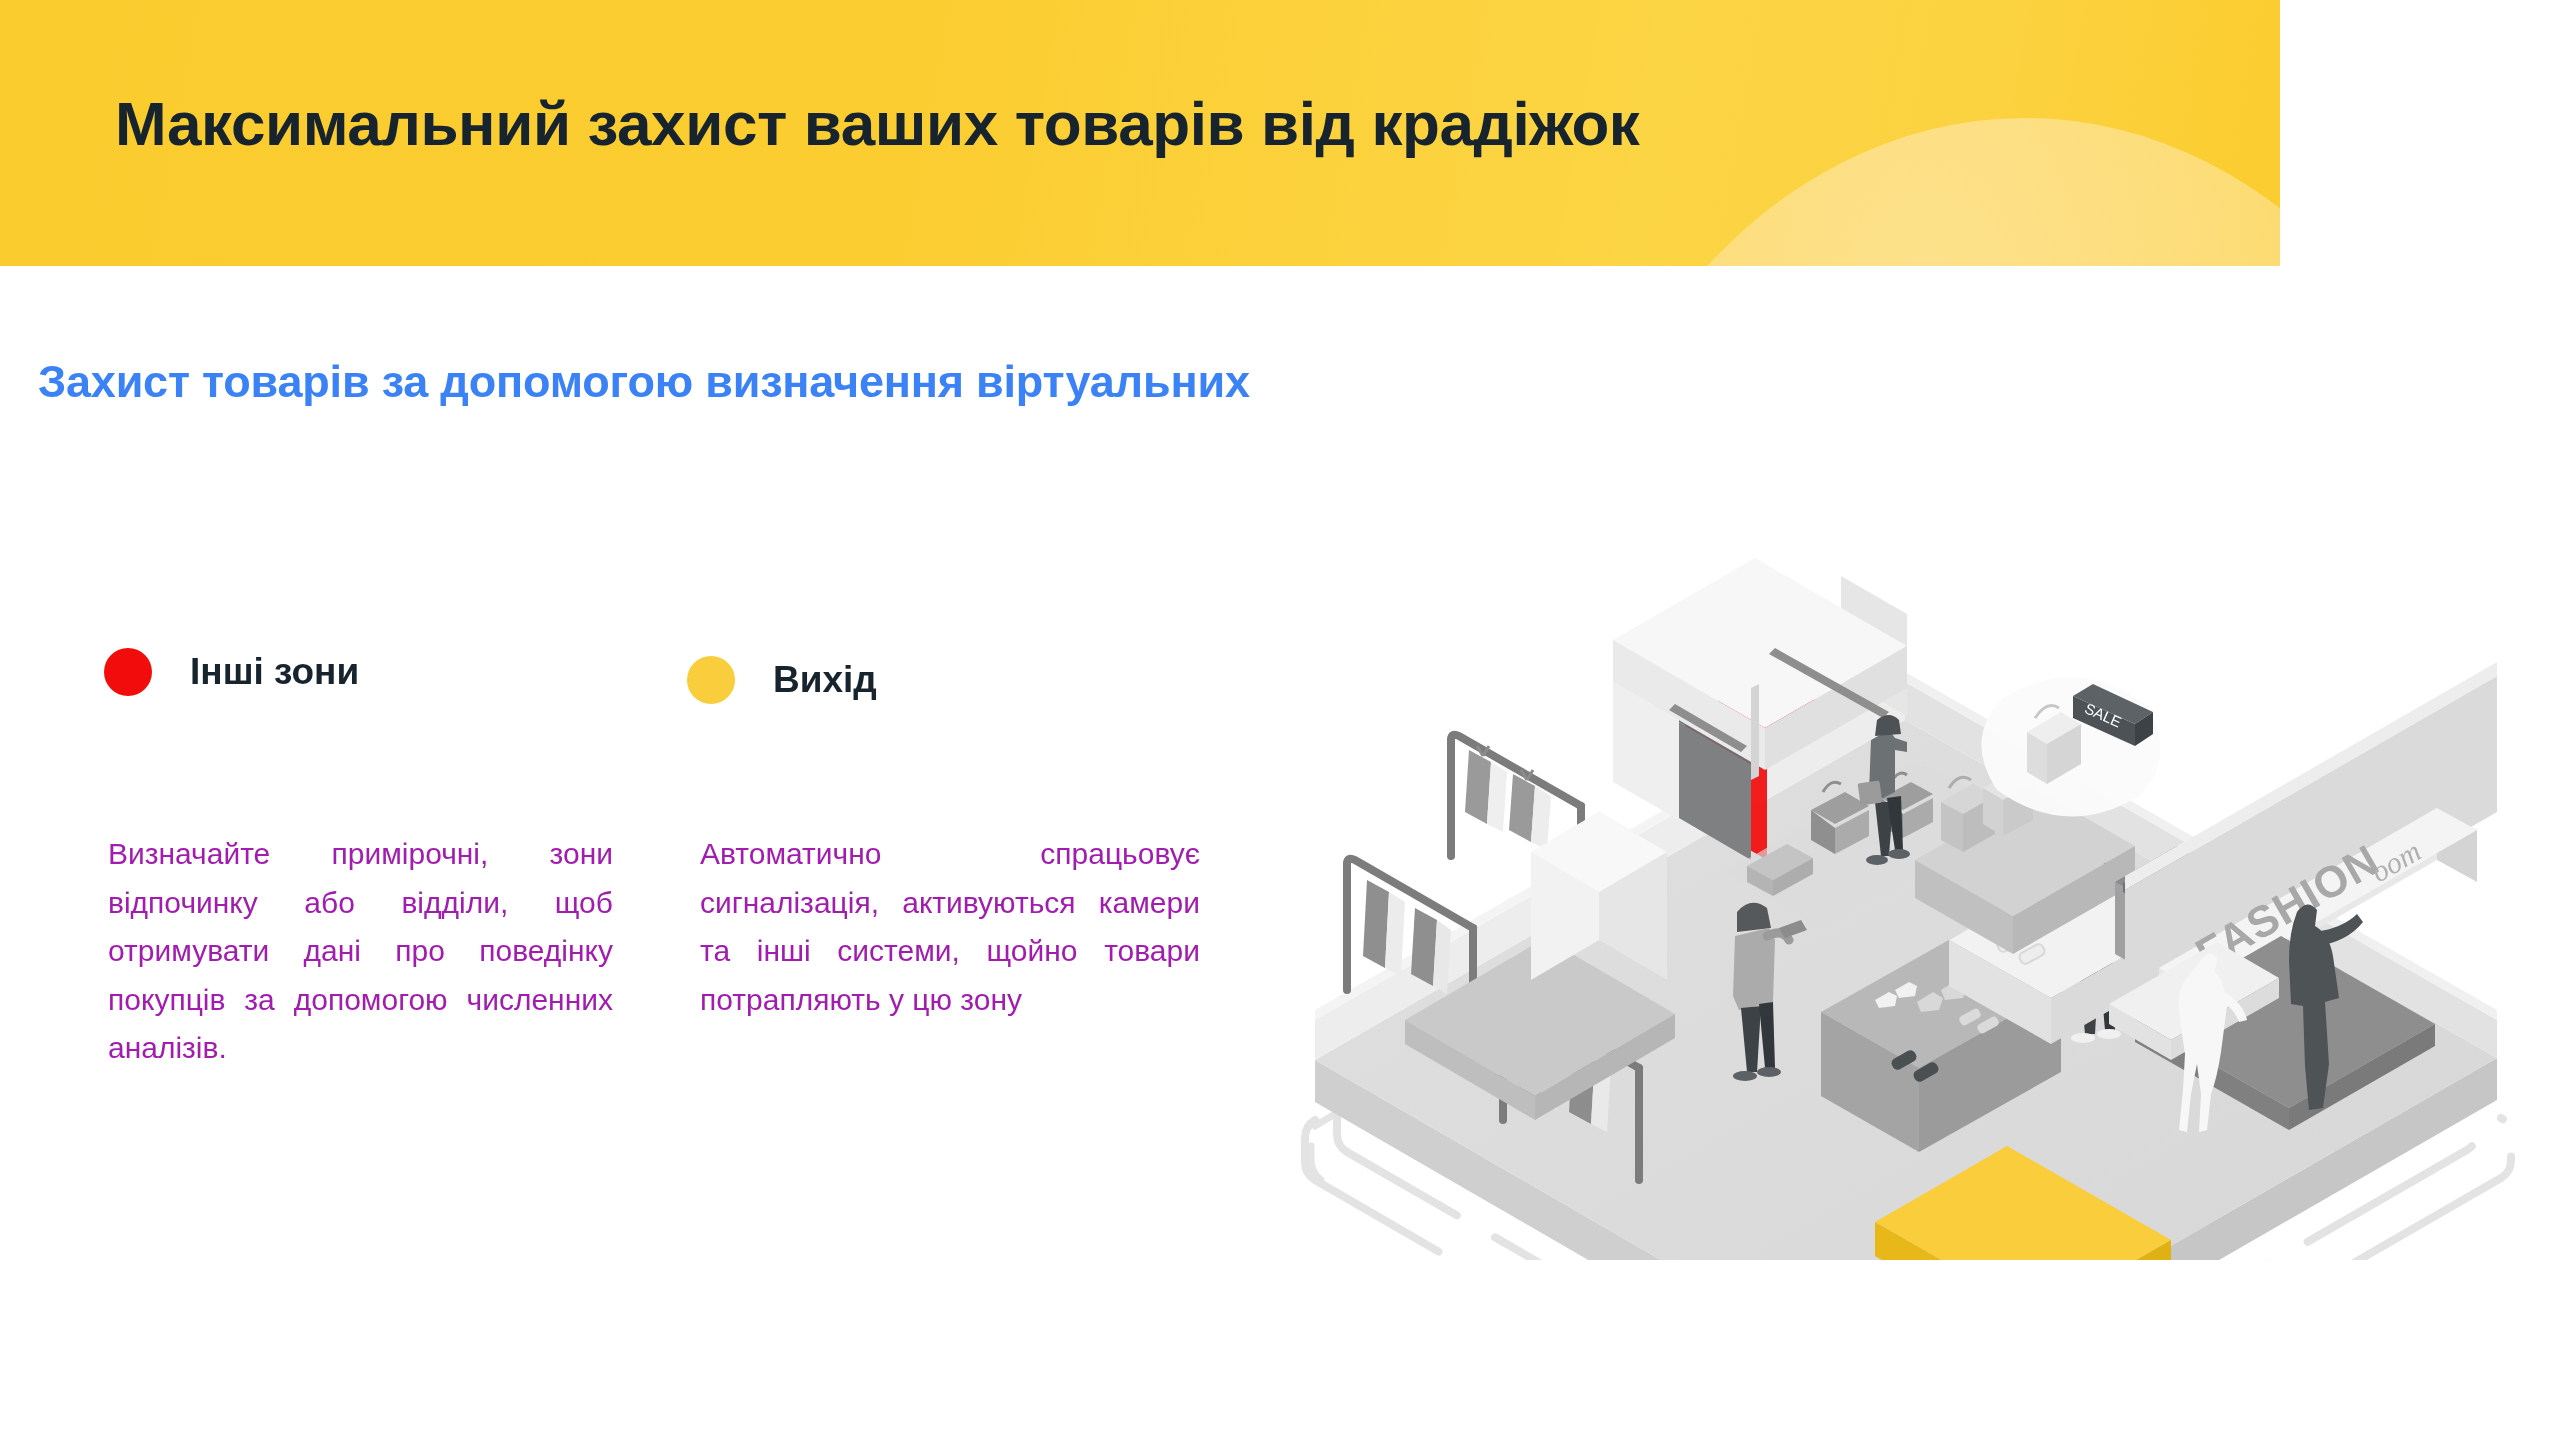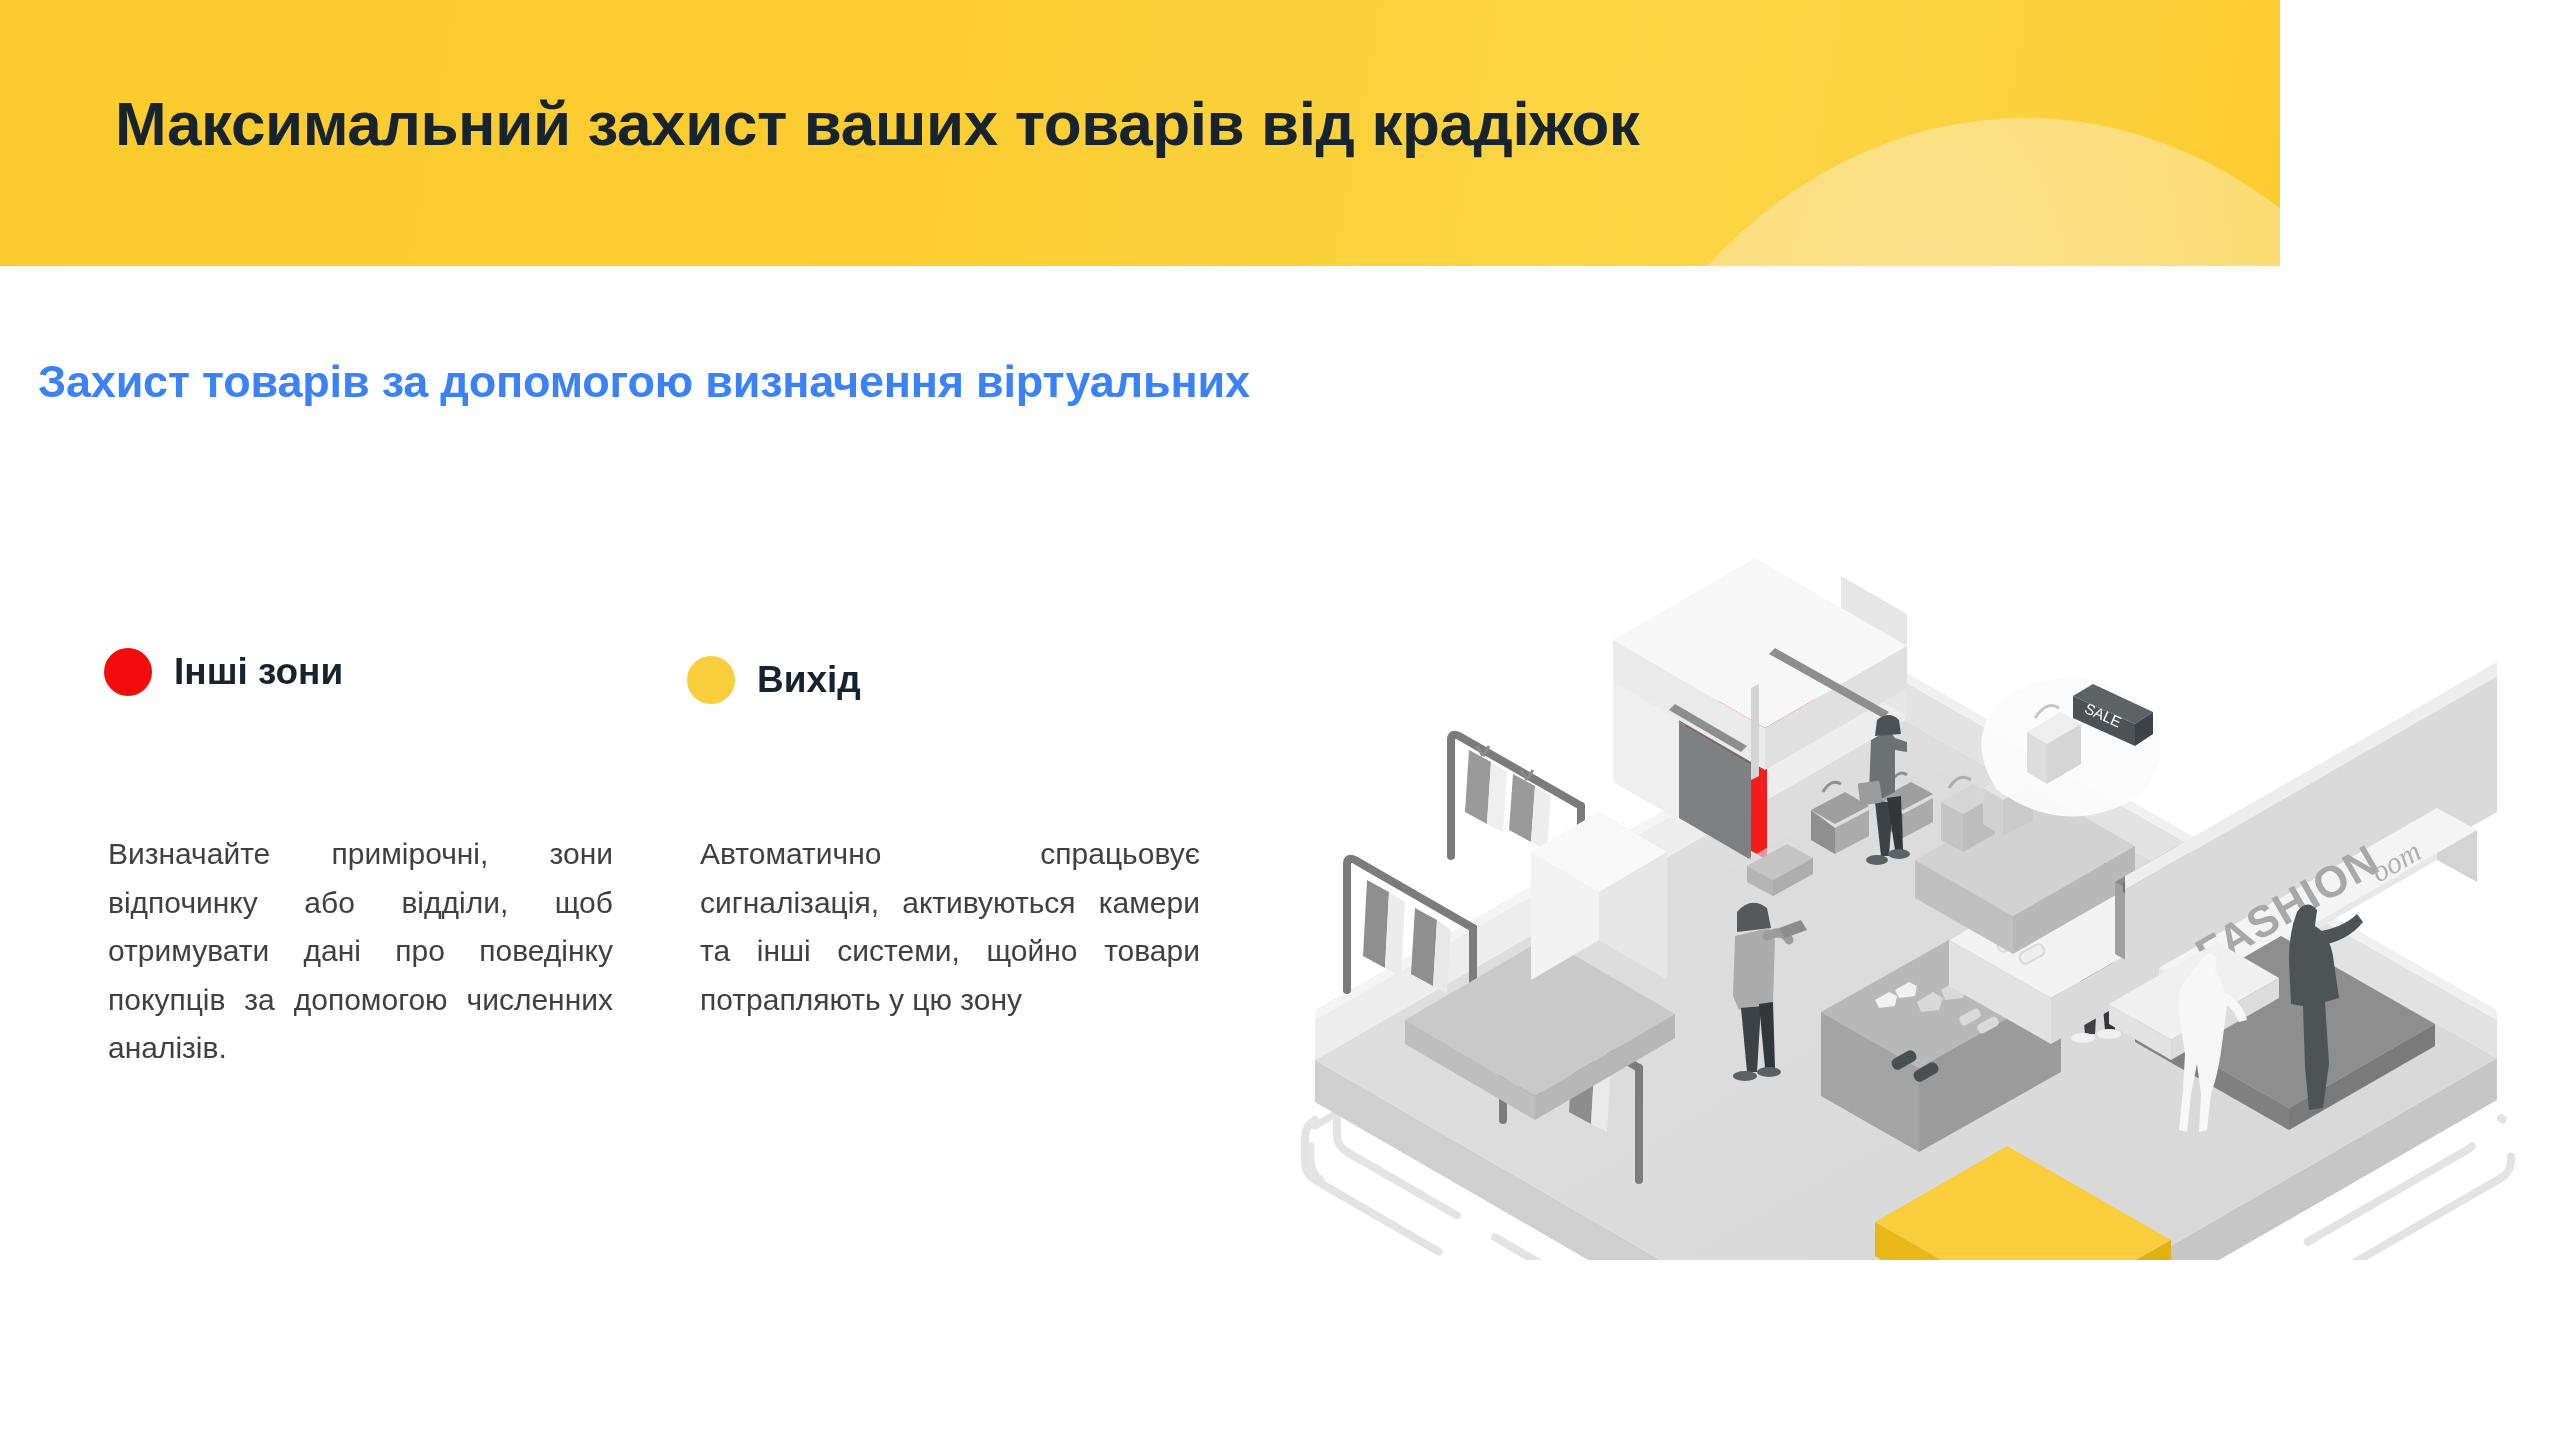--- a/index.html
+++ b/index.html
@@ -71,21 +71,21 @@
     width: 1120px;
   }
   .legend-row {
     position: relative;
     height: 70px;
   }
   .legend-item {
     position: absolute;
     display: flex;
     align-items: center;
-    gap: 22px;
+    gap: 38px;
   }
   .legend-item.i0 { left: 0px; top: 0px; }
   .legend-item.i1 { left: 583px; top: 8px; }
   .legend-dot {
     width: 48px;
     height: 48px;
     border-radius: 50%;
     flex: 0 0 auto;
   }
   .legend-label {
@@ -97,21 +97,21 @@
 
   .bodycol {
     position: absolute;
     top: 800px;
   }
   .bodycol.c0 { left: 108px; width: 505px; }
   .bodycol.c1 { left: 700px; width: 500px; }
   .bodytext {
     font-size: 30px;
     line-height: 1.62;
-    color: #404040;
+    color: #a21caf;
     text-align: justify;
     text-justify: inter-word;
   }
 
   
   .illustration {
     position: absolute;
     left: 1255px;
     top: 420px;
     width: 1300px;

